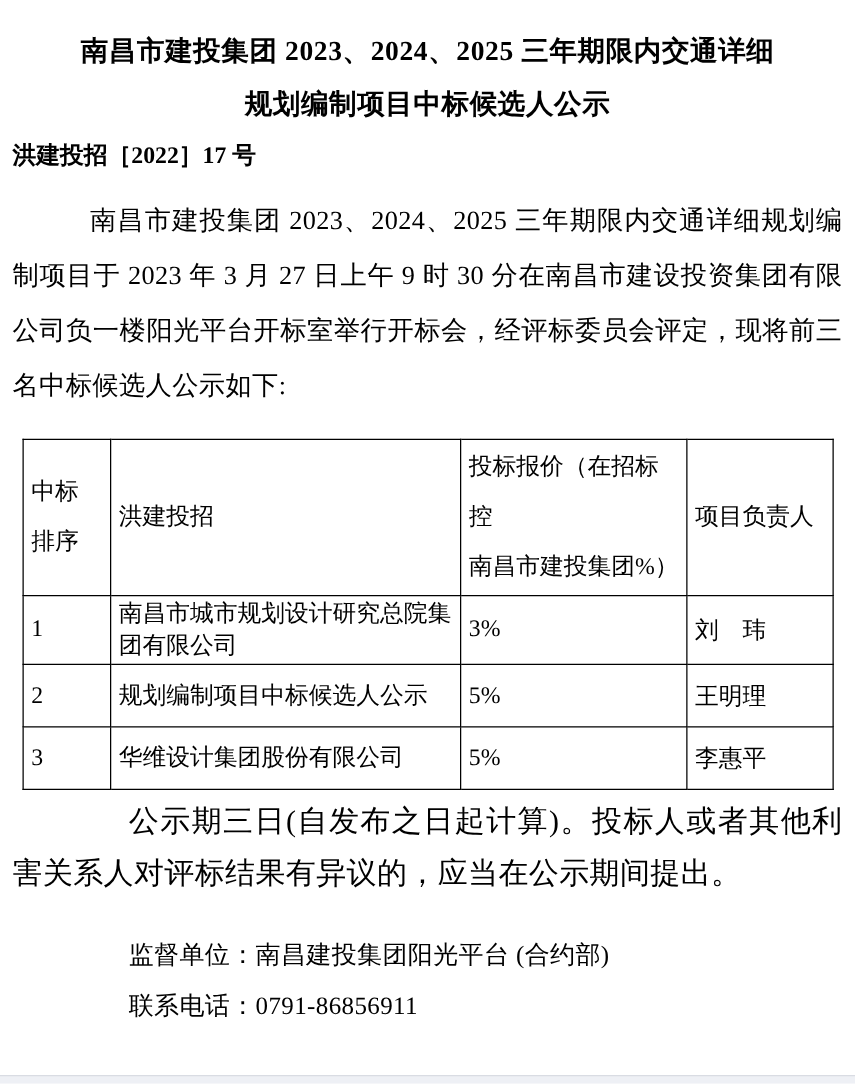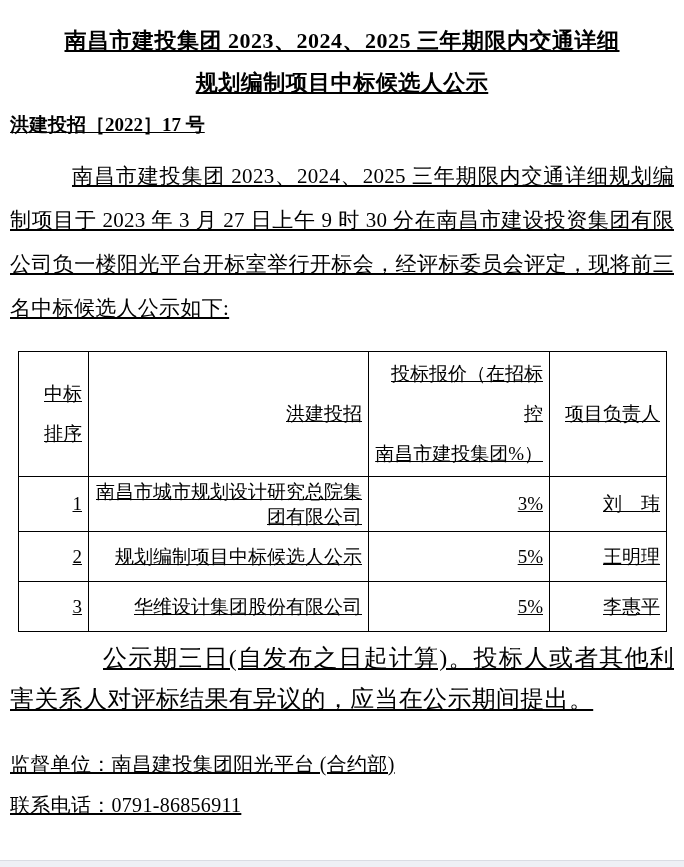--- a/index.html
+++ b/index.html
@@ -10,21 +10,20 @@
   body {
     width: 684px;
     height: 867px;
     position: relative;
     overflow: hidden;
     font-family: "Liberation Serif", "DejaVu Serif", serif;
     color: #000000;
   }
   .doc {
     padding: 20px 10px 0 10px;
-    text-decoration: underline;
   }
   .title-line {
     font-size: 22px;
     font-weight: bold;
     text-align: center;
     line-height: 42px;
     letter-spacing: 0.5px;
   }
   .doc-number {
     font-size: 19px;
@@ -43,21 +42,21 @@
   }
   table.bid-table {
     margin-left: 8px;
     width: 648px;
     border-collapse: collapse;
     table-layout: fixed;
   }
   table.bid-table th,
   table.bid-table td {
     border: 1.5px solid #000000;
-    text-align: right;
+    text-align: left;
     vertical-align: middle;
     font-weight: normal;
     font-size: 19px;
     padding: 2px 6px;
     box-sizing: border-box;
   }
   table.bid-table thead tr { height: 82px; }
   table.bid-table tbody tr { height: 50px; }
   .hdr-line { display: block; line-height: 40px; }
   td.bidder-cell { line-height: 25px; }
@@ -65,20 +64,21 @@
     font-size: 24px;
     line-height: 41px;
     text-align: justify;
     text-indent: 93px;
     margin-top: 6px;
     letter-spacing: 0.3px;
   }
   .supervisor-line, .phone-line {
     font-size: 20px;
     line-height: 41px;
+    margin-left: 93px;
     letter-spacing: 0.3px;
   }
   .bottom-strip {
     position: absolute;
     left: 0;
     bottom: 0;
     width: 100%;
     height: 6px;
     background: #eef0f5;
     border-top: 1px solid #d9dce3;

